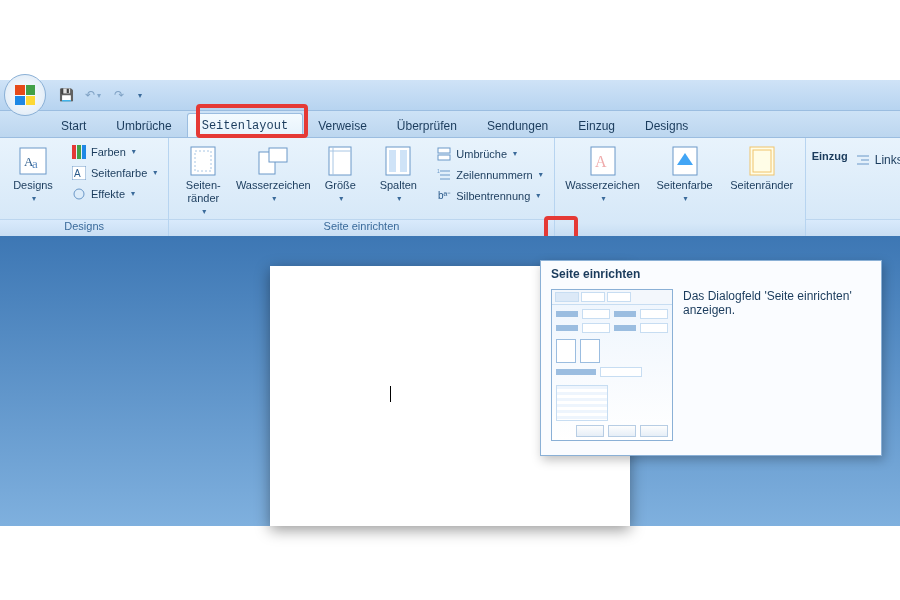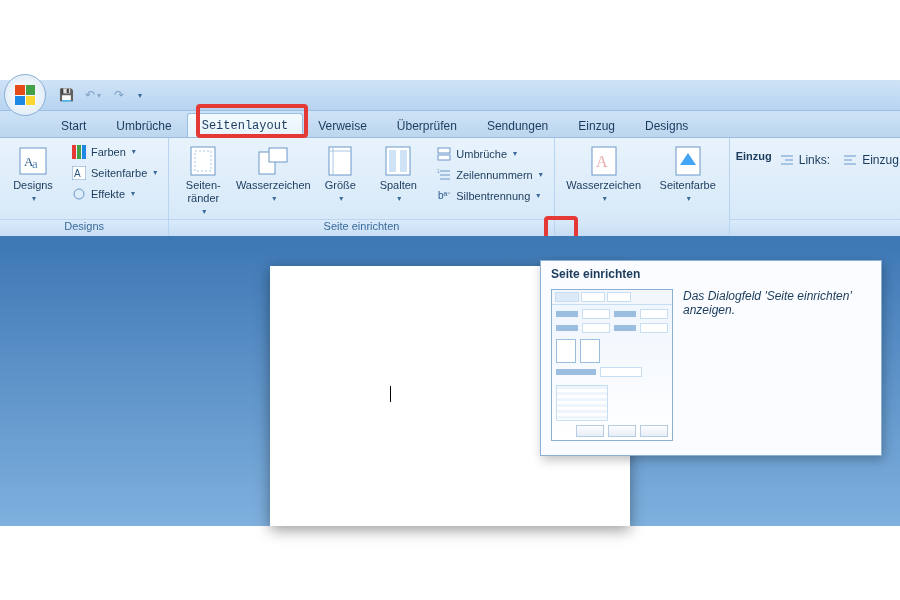--- a/index.html
+++ b/index.html
@@ -28,21 +28,21 @@
   .smbtn{display:flex;align-items:center;gap:4px;padding:1px 4px;border:1px solid transparent;border-radius:2px;line-height:14px;}
   .smbtn .sic{width:16px;height:16px;display:flex;align-items:center;justify-content:center;font-size:11px;}
   .drop{font-size:8px;color:#3a6a9a;margin-left:2px;}
   .redbox{position:absolute;border:4px solid #e53935;border-radius:4px;pointer-events:none;}
   .docarea{position:absolute;left:0;top:236px;width:900px;height:290px;display:flex;justify-content:center;background:linear-gradient(#3d77b4,#7fb0de);}
   .page{width:360px;height:260px;margin-top:30px;background:#fff;box-shadow:0 4px 14px rgba(0,0,0,.4);position:relative;}
   .cursor{position:absolute;left:120px;top:120px;width:1px;height:16px;background:#000;animation:blink 1s step-end infinite;}
   @keyframes blink{50%{opacity:0;}}
   .tooltip{position:absolute;left:540px;top:260px;width:340px;background:#fafcff;border:1px solid #8ab0d6;box-shadow:2px 4px 10px rgba(0,0,0,.25);}
   .tip-title{font-weight:bold;padding:6px 10px 4px;font-size:12px;color:#1a3b5c;}
-  .tip-body{display:flex;gap:10px;padding:4px 10px 14px;font-style:italic;}
+  .tip-body{display:flex;gap:10px;padding:4px 10px 14px;}
   .tip-thumb{width:120px;height:150px;border:1px solid #8ab0d6;background:linear-gradient(#eef5fd,#fff);}
   .thumb-inner{height:100%;display:flex;flex-direction:column;}
   .thumb-titlebar{height:14px;background:linear-gradient(#3b72b4,#5a8fc9);}
   .thumb-tabs{display:flex;gap:2px;padding:2px 3px;background:#f3f7fc;border-bottom:1px solid #c7ddf2;}
   .thumb-tabs span{width:22px;height:8px;background:#fff;border:1px solid #c7ddf2;}
   .thumb-tabs span:first-child{background:#dce9f7;}
   .thumb-content{flex:1;padding:4px;display:flex;flex-direction:column;gap:4px;}
   .thumb-row{display:flex;gap:4px;align-items:center;}
   .thumb-label{width:24px;height:6px;background:#9bbde0;}
   .thumb-field{width:28px;height:8px;background:#fff;border:1px solid #c7ddf2;}
@@ -243,20 +243,29 @@
           <div class="bigbtn" style="width:64px">
             <div class="ic">
                 <svg width="28" height="32">
                   <rect x="2" y="2" width="24" height="28" fill="#fff" stroke="#6b98c8"></rect>
                   <polygon points="14,8 22,20 6,20" fill="#42a5f5"></polygon>
                 </svg>
               </div>
             <span>Seitenfarbe</span>
               <span class="drop">▾</span>
           </div>
+          <div class="bigbtn" style="width:70px">
+            <div class="ic">
+                <svg width="28" height="32">
+                  <rect x="2" y="2" width="24" height="28" fill="#fffde7" stroke="#f0c36d"></rect>
+                  <rect x="5" y="5" width="18" height="22" fill="none" stroke="#f0c36d"></rect>
+                </svg>
+              </div>
+            <span>Seitenränder</span>
+          </div>
         </div>
       </div>
 
       <div class="group" style="flex:1">
         <div class="group-body" style="flex-direction:row;gap:2px;padding-top:12px">
           <div style="font-size:11px;font-weight:bold;color:#1a3b5c">Einzug</div>
           <div class="smbtn">
             <span class="sic">
                 <svg width="14" height="14">
                   <line x1="1" y1="3" x2="13" y2="3" stroke="#6b98c8"></line>

